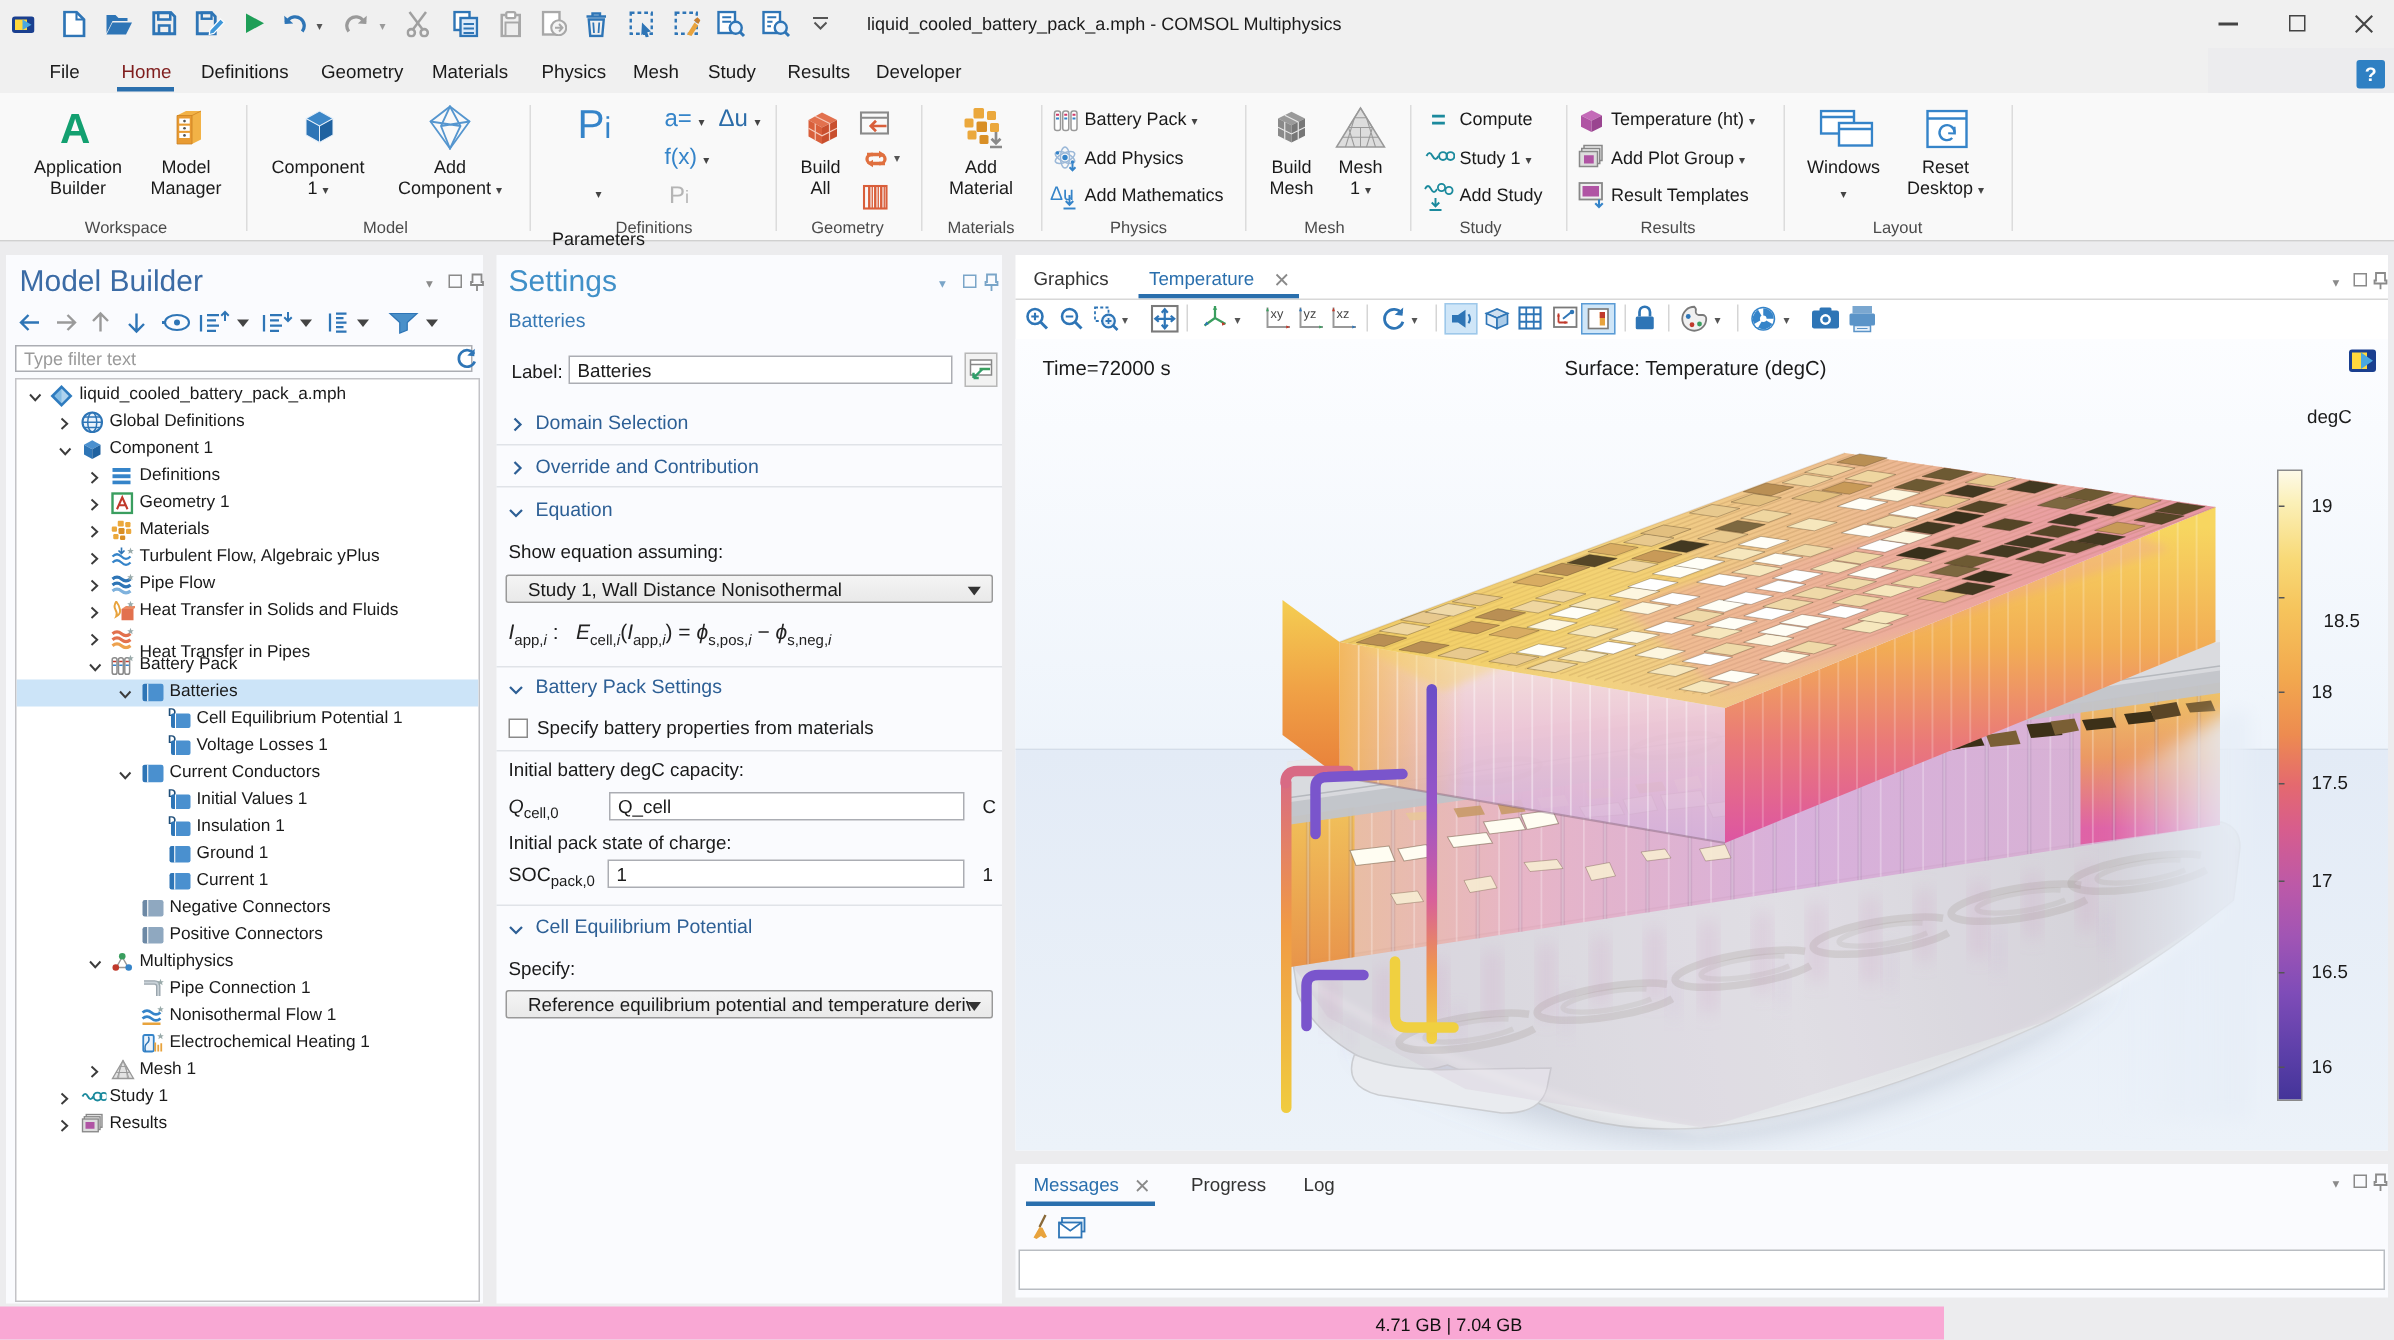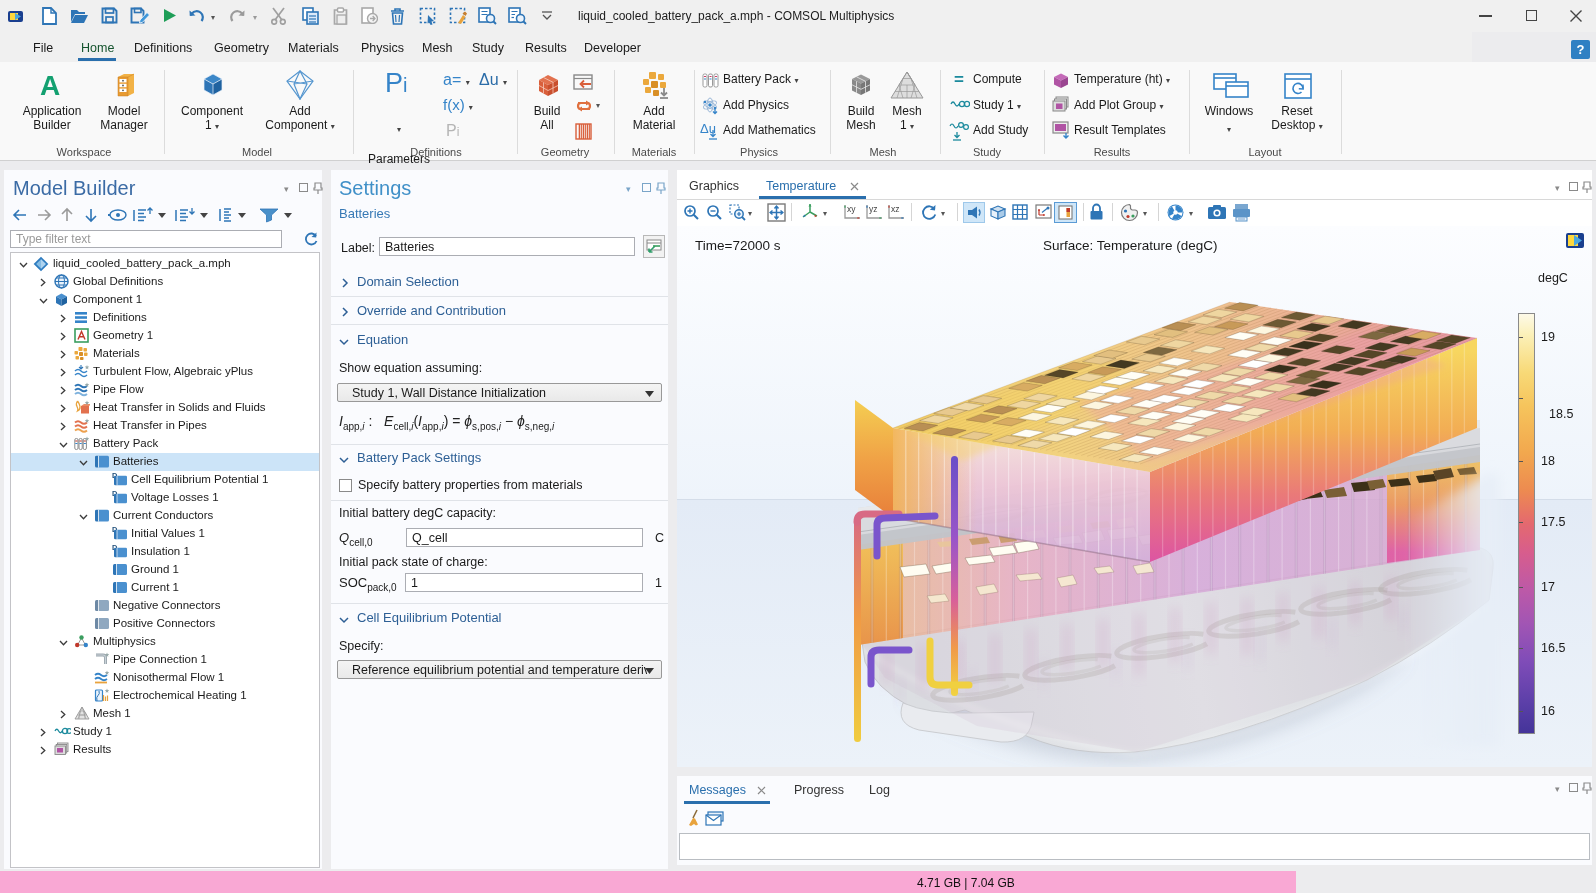--- a/index.html
+++ b/index.html
@@ -122,21 +122,21 @@
     </svg>
   <div class="abs" style="left:578px; top:9px; font-size:12px; color:#1b1b1b;">liquid_cooled_battery_pack_a.mph - COMSOL Multiphysics</div>
   <div class="abs" style="left:1479px; top:15px; width:13px; height:1.5px; background:#444;"></div>
   <div class="abs" style="left:1526px; top:10px; width:11px; height:11px; border:1.5px solid #444;"></div>
   <svg class="abs" style="left:1570px; top:10px;" width="12" height="12">
       <path d="M0.5 0.5 L11.5 11.5 M11.5 0.5 L0.5 11.5" stroke="#444" stroke-width="1.4"></path>
     </svg>
 </div>
 <div id="menubar">
   <div class="menuitem" style="left:33px;">File</div>
-  <div class="menuitem" style="left:81px; color:#14532d;">Home</div>
+  <div class="menuitem" style="left:81px; color:#7f1d1d;">Home</div>
   <div class="abs" style="left:78px; top:26px; width:38px; height:2.5px; background:#2a6fad;"></div>
   <div class="menuitem" style="left:134px;">Definitions</div>
   <div class="menuitem" style="left:214px;">Geometry</div>
   <div class="menuitem" style="left:288px;">Materials</div>
   <div class="menuitem" style="left:361px;">Physics</div>
   <div class="menuitem" style="left:422px;">Mesh</div>
   <div class="menuitem" style="left:472px;">Study</div>
   <div class="menuitem" style="left:525px;">Results</div>
   <div class="menuitem" style="left:584px;">Developer</div>
   <div class="abs" style="left:1571px; top:8px; width:19px; height:19px; background:#2f80c3; border-radius:2px; color:#fff; font-size:13px; font-weight:bold; text-align:center; line-height:19px;">?</div>
@@ -386,21 +386,21 @@
     <path d="M188 7 L196 7 L192 12 Z" fill="#444"></path>
     <g stroke="#9a9a9a" stroke-width="1.5" fill="none">
         <path d="M208 3 L208 15 M212 3 L219 3 M212 6 L217 6 M212 9 L219 9 M212 12 L217 12 M212 15 L219 15" stroke="#2e75b6"></path>
       </g>
     <path d="M226 7 L234 7 L230 12 Z" fill="#444"></path>
     <g>
         <path d="M248 3 L266 3 L259.5 9 L259.5 14 L254.5 16 L254.5 9 Z" fill="#4a90c9" stroke="#2e75b6" stroke-width="0.8"></path>
       </g>
     <path d="M272 7 L280 7 L276 12 Z" fill="#444"></path>
   </svg>
-  <div class="inputbox" style="left:6px; top:60px; width:272px; height:18px; color:#9a9a9a; padding:1px 5px; line-height:15px;">Type filter text</div>
+  <div class="inputbox" style="left:6px; top:60px; width:305px; height:18px; color:#9a9a9a; padding:1px 5px; line-height:15px;">Type filter text</div>
   <svg class="abs" style="left:299px; top:61px;" width="16" height="16">
       <path d="M13 5 A5.5 5.5 0 1 0 13.5 10" fill="none" stroke="#2e75b6" stroke-width="1.8"></path>
       <path d="M13.5 1.5 L13.2 6.5 L8.5 6" fill="#2e75b6"></path>
     </svg>
   <div class="abs" style="left:6px; top:82px; width:310px; height:616px; background:#fff; border:1px solid #c3c3c7; overflow:hidden;">
     <div id="tree" class="abs" style="left:0; top:2px; width:308px;">
     <div class="treerow" style="top:0px;">
           <svg class="abs" style="left:8px; top:6px;" width="9" height="8">
             <path d="M1 2 L4.5 5.8 L8 2" stroke="#3c3c3c" stroke-width="1.3" fill="none"></path>
           </svg>
@@ -528,21 +528,21 @@
           <svg class="abs" style="left:63px; top:1px;" width="16" height="15">
             <g stroke="#e2714e" stroke-width="2" fill="none">
               <path d="M1 4.5 Q4 2 7 4.5 T13 4.5"></path>
               <path d="M1 8.5 Q4 6 7 8.5 T13 8.5"></path>
               <path d="M1 12.5 Q4 10 7 12.5 T13 12.5" stroke="#eda14e"></path>
             </g>
             <g fill="#9aa">
               <path d="M13 0.5 L13.6 2.1 L15.2 2.1 L14 3.2 L14.4 4.8 L13 3.9 L11.6 4.8 L12 3.2 L10.8 2.1 L12.4 2.1 Z"></path>
             </g>
           </svg>
-          <span class="abs" style="left:82px; top:2px;">Heat Transfer in Pipes</span>
+          <span class="abs" style="left:82px; top:12px;">Heat Transfer in Pipes</span>
         </div>
     <div class="treerow" style="top:180px;">
           <svg class="abs" style="left:48px; top:6px;" width="9" height="8">
             <path d="M1 2 L4.5 5.8 L8 2" stroke="#3c3c3c" stroke-width="1.3" fill="none"></path>
           </svg>
           <svg class="abs" style="left:63px; top:1px;" width="16" height="15">
             <g fill="#fff" stroke="#8a8a8a" stroke-width="1">
               <rect x="0.8" y="2.5" width="3.2" height="11" rx="1.4"></rect>
               <rect x="5" y="2.5" width="3.2" height="11" rx="1.4"></rect>
               <rect x="9.2" y="2.5" width="3.2" height="11" rx="1.4"></rect>
@@ -766,21 +766,21 @@
       <path d="M2 1 L6 5 L2 9" stroke="#2d5f95" stroke-width="1.5" fill="none"></path>
     </svg>
   <div class="sechead" style="left:26px; top:133px;">Override and Contribution</div>
   <div class="abs" style="left:0; top:154px; width:337px; height:1px; background:#e0e3e8;"></div>
   <svg class="abs" style="left:8px; top:168px;" width="10" height="8">
       <path d="M1 2 L5 6 L9 2" stroke="#2d5f95" stroke-width="1.5" fill="none"></path>
     </svg>
   <div class="sechead" style="left:26px; top:162px;">Equation</div>
   <div class="abs" style="left:8px; top:191px; font-size:12.5px;">Show equation assuming:</div>
   <div class="dropdown" style="left:6px; top:213px; width:325px; height:19px;">
-      <span class="abs" style="left:14px; top:2px;">Study 1, Wall Distance Initialization</span>
+      <span class="abs" style="left:14px; top:2px;">Study 1, Wall Distance Nonisothermal</span>
       <svg class="abs" style="right:7px; top:7px;" width="9" height="6">
         <path d="M0 0 L9 0 L4.5 6 Z" fill="#333"></path>
       </svg>
     </div>
   <div class="abs" style="left:8px; top:243px; font-size:14px; color:#222;"><i>I</i><sub style="font-size:10px;">app,<i>i</i></sub> :&nbsp;&nbsp; <i>E</i><sub style="font-size:10px;">cell,<i>i</i></sub>(<i>I</i><sub style="font-size:10px;">app,<i>i</i></sub>) = <i>ϕ</i><sub style="font-size:10px;">s,pos,<i>i</i></sub> − <i>ϕ</i><sub style="font-size:10px;">s,neg,<i>i</i></sub></div>
   <div class="abs" style="left:0; top:274px; width:337px; height:1px; background:#e0e3e8;"></div>
   <svg class="abs" style="left:8px; top:286px;" width="10" height="8">
       <path d="M1 2 L5 6 L9 2" stroke="#2d5f95" stroke-width="1.5" fill="none"></path>
     </svg>
   <div class="sechead" style="left:26px; top:280px;">Battery Pack Settings</div>

